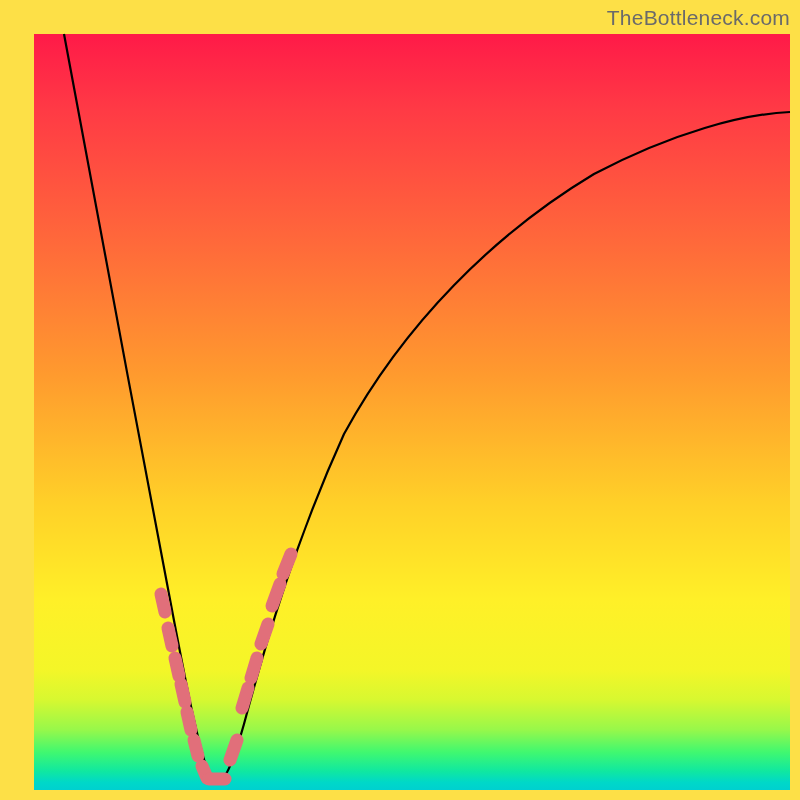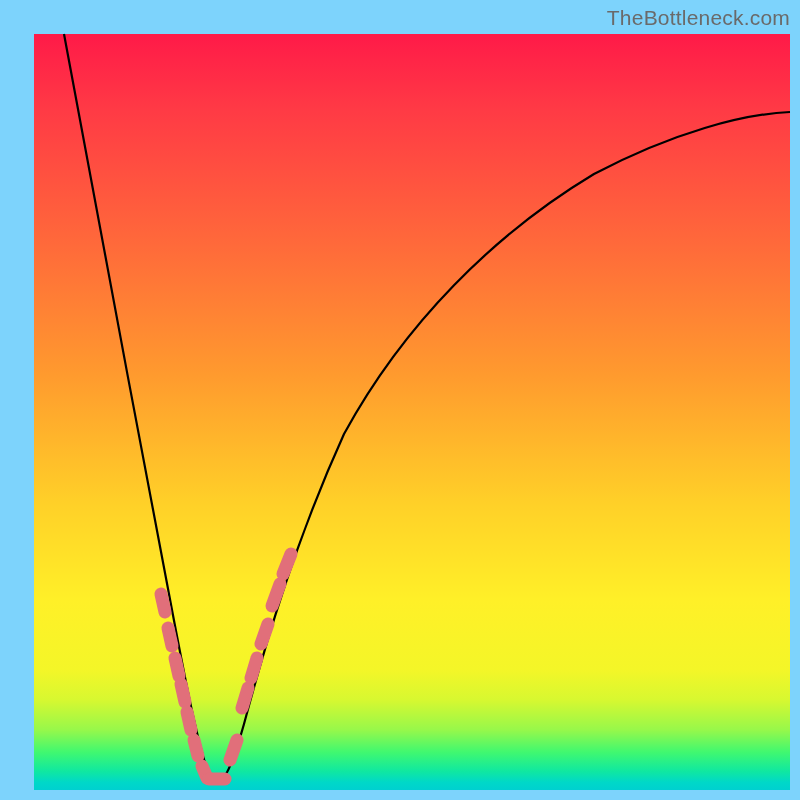--- a/index.html
+++ b/index.html
@@ -10,21 +10,21 @@
     background: #000;
     overflow: hidden;
     font-family: Arial, Helvetica, sans-serif;
   }
   .frame {
     position: absolute;
     left: 0;
     top: 0;
     width: 800px;
     height: 800px;
-    background: #7dd3fc;
+    background: #fde047;
   }
   .plot-area {
     position: absolute;
     left: 34px;
     top: 34px;
     width: 756px;
     height: 756px;
     
     background: linear-gradient(
       to bottom,

